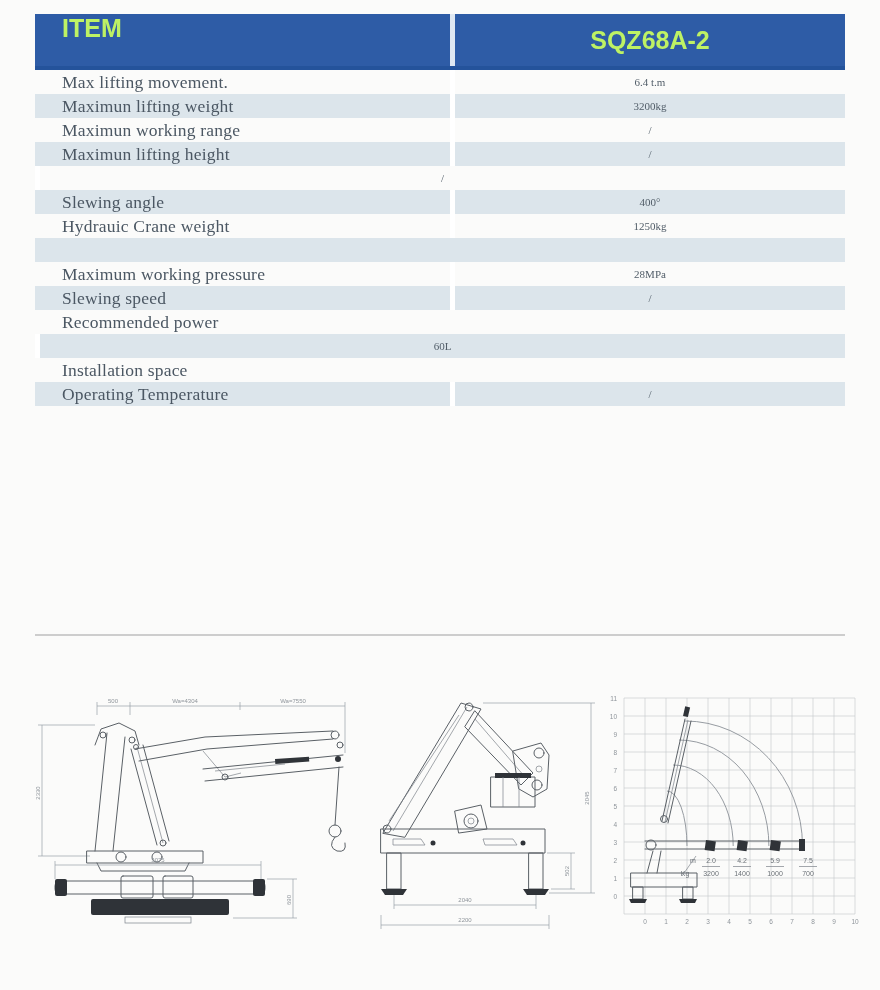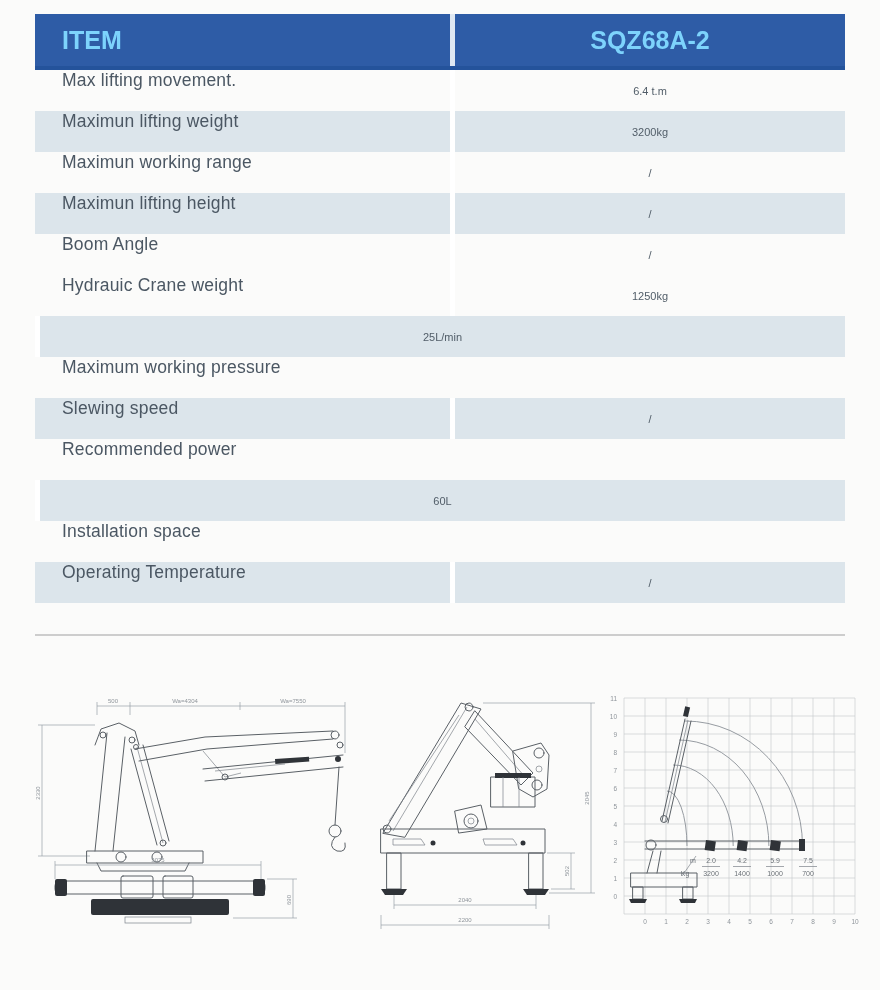--- a/index.html
+++ b/index.html
@@ -1,24 +1,24 @@
 <!DOCTYPE html>
 <html style="--header-bg: #2e5ca6; --header-edge: #24539b; --row-alt: #dce5eb; --label-ink: #4b5763; --value-ink: #515d68;"><head>
 <meta charset="utf-8">
 <style>
   html,body{margin:0;padding:0;width:880px;height:990px;background:#fbfbfa;
     font-family:"Liberation Sans","DejaVu Sans",sans-serif;overflow:hidden;position:relative;}
   :root{--header-bg:#2e5ca6;--header-edge:#24539b;--row-alt:#dce5eb;--label-ink:#4b5763;--value-ink:#515d68;}
   .spec-table{position:absolute;left:35px;top:14px;width:810px;}
   .thead{display:flex;height:52px;background:var(--header-bg);border-bottom:4px solid var(--header-edge);
-    color:#7dd3fc;font-weight:bold;font-size:25px;align-items:center;}
+    color:#bef264;font-weight:bold;font-size:25px;align-items:flex-start;}
   .thead .hcell-item{width:415px;padding-left:27px;box-sizing:border-box;}
   .thead .hcell-model{flex:1;text-align:center;border-left:5px solid #dfe8f2;align-self:stretch;
     display:flex;align-items:center;justify-content:center;}
-  .trow{display:flex;height:41px;align-items:flex-start;font-size:17.5px;color:var(--label-ink);}
+  .trow{display:flex;height:24px;align-items:center;font-size:17.5px;color:var(--label-ink);font-family:Liberation Serif, serif;}
   .trow.alt{background:var(--row-alt);}
   .tlabel{width:415px;padding-left:27px;box-sizing:border-box;letter-spacing:.2px;}
   .tvalue{flex:1;text-align:center;color:var(--value-ink);font-size:11px;border-left:5px solid #fff;
     align-self:stretch;display:flex;align-items:center;justify-content:center;}
   .table-endline{position:absolute;left:35px;top:634px;width:810px;height:2px;background:#cdcdcd;}
   .drawing{position:absolute;top:693px;}
   .drawing svg{display:block;}
   .dim{stroke:#9aa0a6;stroke-width:.7;fill:none;}
   .dimtxt{fill:#8f959b;font-size:6px;}
   .ln{stroke:#5a6066;stroke-width:1;fill:none;stroke-linejoin:round;stroke-linecap:round;}
@@ -52,36 +52,39 @@
     <div class="tlabel">Maximun working range</div>
     <div class="tvalue">/</div>
   </div>
 
   <div class="trow alt">
     <div class="tlabel">Maximun lifting height</div>
     <div class="tvalue">/</div>
   </div>
 
   <div class="trow">
-    <div class="tlabel">Boom Angle</div>
-    <div class="tvalue">/</div>
-  </div>
-
+    <div class="tvalue">/</div>
+  </div>
+
+  <div class="trow alt">
+    <div class="tlabel">Slewing angle</div>
+    <div class="tvalue">400°</div>
+  </div>
 
   <div class="trow">
     <div class="tlabel">Hydrauic Crane weight</div>
     <div class="tvalue">1250kg</div>
   </div>
 
   <div class="trow alt">
-    <div class="tvalue">25L/min</div>
   </div>
 
   <div class="trow">
     <div class="tlabel">Maximum working pressure</div>
+    <div class="tvalue">28MPa</div>
   </div>
 
   <div class="trow alt">
     <div class="tlabel">Slewing speed</div>
     <div class="tvalue">/</div>
   </div>
 
   <div class="trow">
     <div class="tlabel">Recommended power</div>
   </div>

